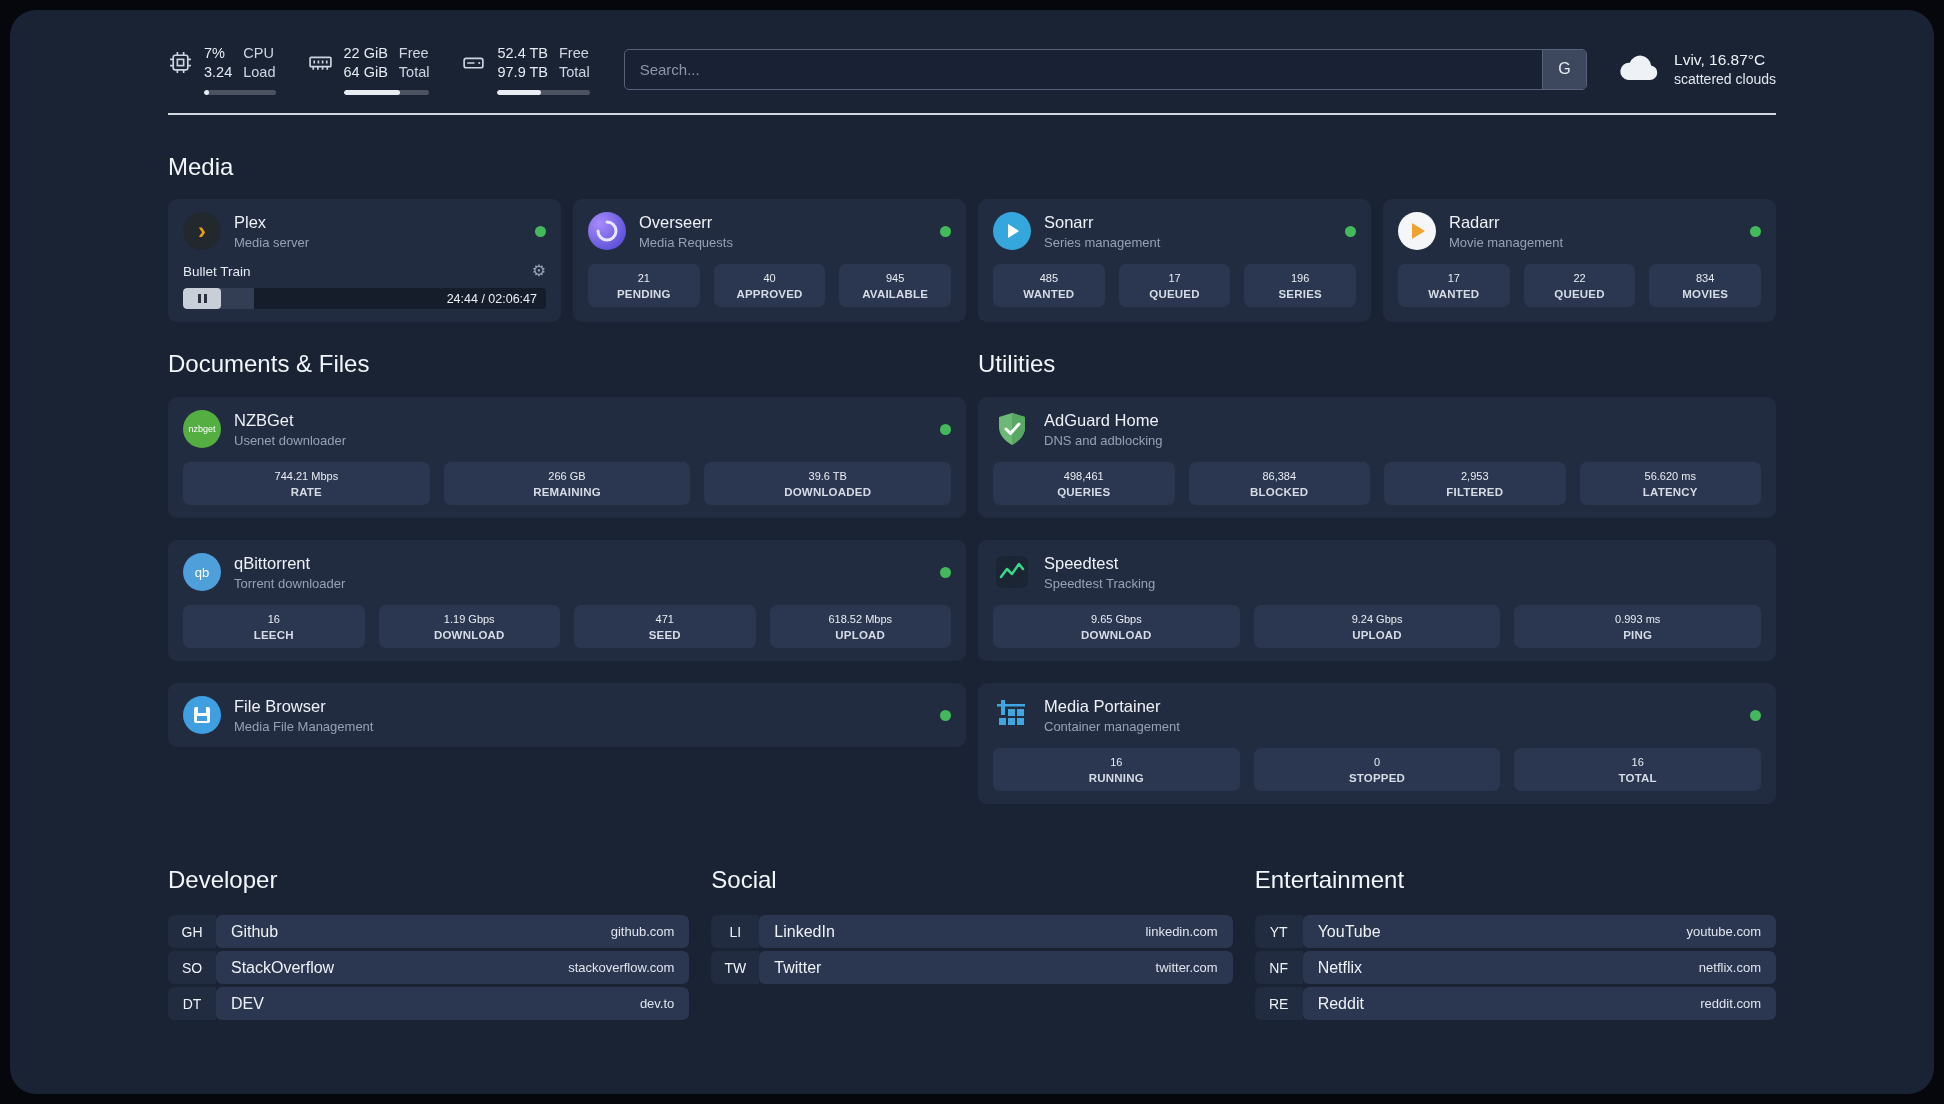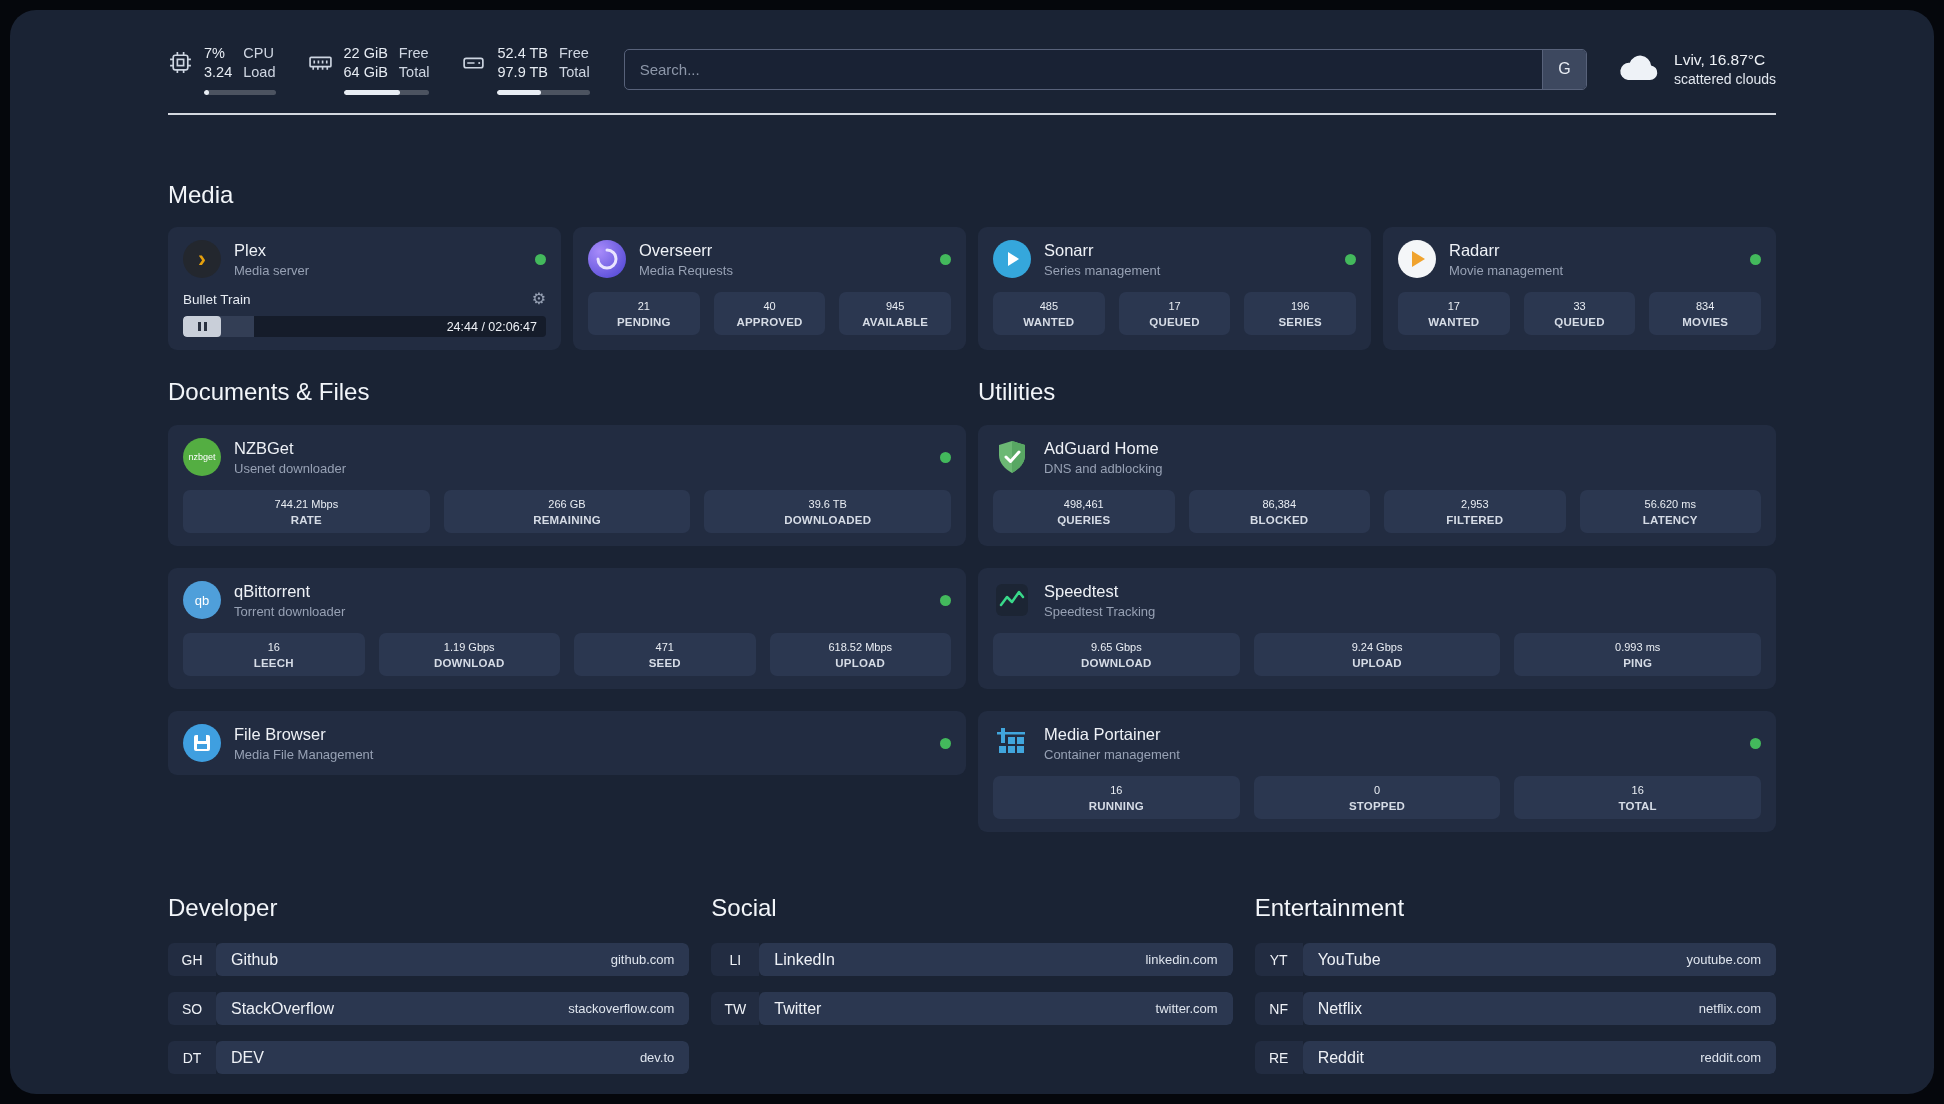--- a/index.html
+++ b/index.html
@@ -48,21 +48,21 @@
 
   .weather { display: flex; align-items: center; gap: 13px; }
   .weather svg { width: 44px; height: 32px; flex: none; }
   .weather .w1 { font-size: 15.5px; color: #eef1f6; }
   .weather .w2 { font-size: 14px; color: #e2e7ef; margin-top: 2px; }
 
   .divider { border: 0; height: 2px; background: #dde2e9; opacity: .95; margin-top: 18px; }
 
   
   .section-title { font-size: 24px; font-weight: 500; color: #f2f5f9; line-height: 1.2; }
-  .media-section { margin-top: 66px; }
+  .media-section { margin-top: 38px; }
   .media-section .section-title { margin-bottom: 18px; }
   .media-row { display: grid; grid-template-columns: repeat(4, 1fr); gap: 12px; }
 
   .card { background: #222c41; border-radius: 9px; padding: 13px 15px; }
   .card-head { display: flex; align-items: center; gap: 13px; cursor: pointer; }
   .app-icon {
     width: 38px; height: 38px; border-radius: 50%; flex: none;
     display: flex; align-items: center; justify-content: center;
   }
   .app-icon svg { width: 38px; height: 38px; display: block; }
@@ -92,21 +92,21 @@
 
   
   .two-col { display: grid; grid-template-columns: 1fr 1fr; gap: 17px 12px; margin-top: 28px; }
   .col .section-title { margin-bottom: 18px; }
   .col .card { margin-bottom: 22px; }
   .col .card:last-child { margin-bottom: 0; }
 
   
   .bookmarks { display: grid; grid-template-columns: repeat(3, 1fr); gap: 0 22px; margin-top: 62px; }
   .bm-col .section-title { margin-bottom: 20px; }
-  .bm-rows { display: flex; flex-direction: column; gap: 16px; }
+  .bm-rows { display: flex; flex-direction: column; gap: 3px; }
   .bm-row { display: flex; height: 33px; border-radius: 6px; overflow: hidden; cursor: pointer; }
   .bm-abbr { width: 48px; background: #222c41; color: #eef1f6; font-size: 14px; display: flex; align-items: center; justify-content: center; flex: none; }
   .bm-bar { flex: 1; background: #2b3750; display: flex; align-items: center; justify-content: space-between; padding: 0 15px; border-radius: 6px; min-width: 0; }
   .bm-name { font-size: 16px; color: #eef1f6; }
   .bm-url { font-size: 13px; color: #dfe5ee; }
 </style>
 </head>
 <body>
 
 <div class="surface">
@@ -304,21 +304,21 @@
             <div class="app-sub">Movie management</div>
           </div>
           <span class="dot"></span>
         </div>
         <div class="stats">
           <div class="stat">
             <div class="stat-value">17</div>
             <div class="stat-label">WANTED</div>
           </div>
           <div class="stat">
-            <div class="stat-value">33</div>
+            <div class="stat-value">22</div>
             <div class="stat-label">QUEUED</div>
           </div>
           <div class="stat">
             <div class="stat-value">834</div>
             <div class="stat-label">MOVIES</div>
           </div>
         </div>
       </div>
 
     </div>

